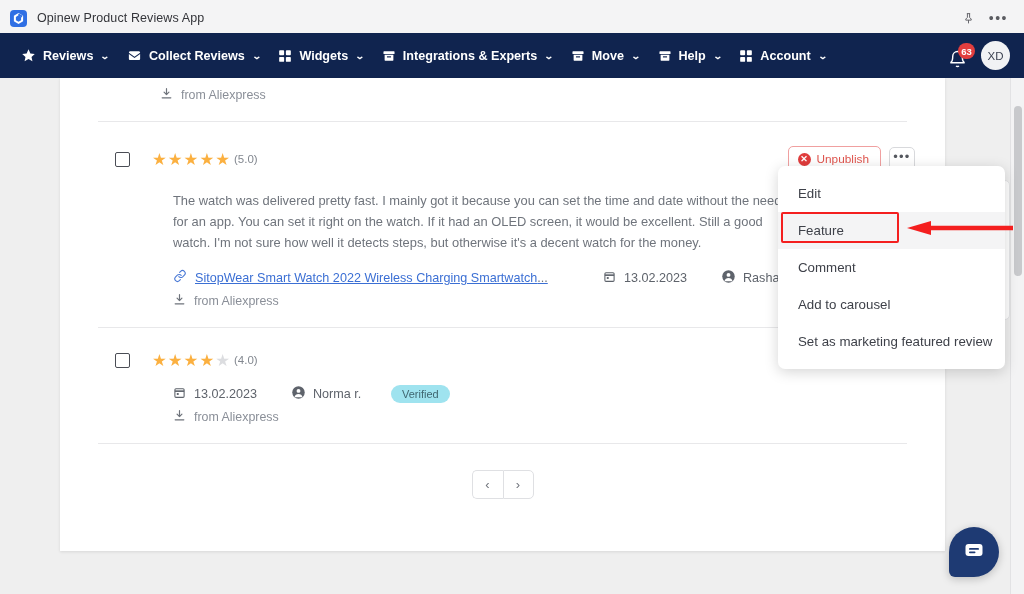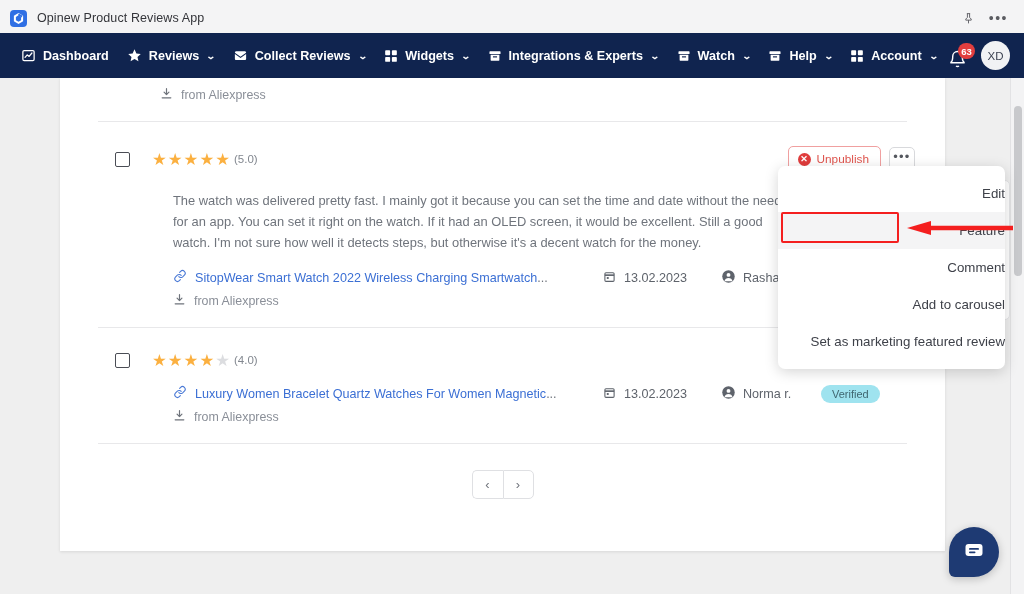--- a/index.html
+++ b/index.html
@@ -224,20 +224,21 @@
     gap: 0;
   }
   .link-wrap {
     display: flex; align-items: center; gap: 8px;
     width: 430px;
     flex: 0 0 auto;
   }
   .prod-link {
     color: #3b6fd4;
     font-size: 12.6px;
+    text-decoration: underline;
     cursor: pointer;
     white-space: nowrap;
   }
   .prod-link .ellip { text-decoration: none; color: #6f747c; }
   .meta-date {
     display: flex; align-items: center; gap: 8px;
     color: #5e636b;
     font-size: 12.6px;
     width: 118px;
     flex: 0 0 auto;
@@ -291,24 +292,23 @@
     background: #ffffff;
     border-radius: 7px;
     box-shadow: 0 3px 14px rgba(0,0,0,.17);
     padding: 9px 0 9px 0;
     z-index: 40;
     overflow: hidden;
   }
   .menu-item {
     font-size: 13.3px;
     color: #3e4149;
-    padding: 11px 0 11px 28px;
+    padding: 11px 0 11px 20px;
     cursor: pointer;
     white-space: nowrap;
-    text-align: right;
   }
   .menu-item.highlighted { background: #f4f4f5; }
   .menu-item.disabled { color: #b7babf; cursor: default; }
 
   
   .anno-box {
     position: absolute;
     top: 212px; left: 781px;
     width: 118px; height: 31px;
     border: 2.5px solid #f41f1f;
@@ -378,29 +378,20 @@
       <svg width="13" height="13" viewBox="0 0 24 24" fill="none" stroke="currentColor" stroke-width="1.7">
         <path d="M9 3h6M10 3v7l-3 3v2h10v-2l-3-3V3M12 15v6"></path>
       </svg>
     </span>
     <span class="tb-dots">•••</span>
   </span>
 </div>
 
 <div class="navbar">
 
-  <div class="nav-item">
-    <span class="ico">
-      <svg width="15" height="15" viewBox="0 0 24 24" fill="none" stroke="#fff" stroke-width="2">
-        <rect x="3" y="4" width="18" height="16" rx="2"></rect>
-        <path d="M6.5 15l3.5-4 3 2.5 4.5-5.5" stroke-linecap="round" stroke-linejoin="round"></path>
-      </svg>
-    </span>
-    <span>Dashboard</span>
-  </div>
 
   <div class="nav-item">
     <span class="ico">
       <svg width="15" height="15" viewBox="0 0 24 24" fill="#fff">
         <path d="M12 2l3 6.6 7 .8-5.2 4.8 1.5 7L12 17.6 5.7 21.2l1.5-7L2 9.4l7-.8z"></path>
       </svg>
     </span>
     <span>Reviews</span>
     <span class="caret">⌄</span>
   </div>
@@ -442,21 +433,21 @@
   </div>
 
   <div class="nav-item">
     <span class="ico">
       <svg width="14" height="14" viewBox="0 0 24 24" fill="#fff">
         <rect x="2.5" y="4" width="19" height="4.5" rx="1"></rect>
         <path d="M4.5 10h15v9a1 1 0 0 1-1 1h-13a1 1 0 0 1-1-1z"></path>
         <rect x="8.5" y="12.5" width="7" height="2" fill="#10244f"></rect>
       </svg>
     </span>
-    <span>Watch</span>
+    <span>Move</span>
     <span class="caret">⌄</span>
   </div>
 
   <div class="nav-item">
     <span class="ico">
       <svg width="14" height="14" viewBox="0 0 24 24" fill="#fff">
         <rect x="2.5" y="4" width="19" height="4.5" rx="1"></rect>
         <path d="M4.5 10h15v9a1 1 0 0 1-1 1h-13a1 1 0 0 1-1-1z"></path>
         <rect x="8.5" y="12.5" width="7" height="2" fill="#10244f"></rect>
       </svg>
@@ -581,29 +572,20 @@
           <span class="star">★</span>
           <span class="star">★</span>
           <span class="star">★</span>
           <span class="star empty">★</span>
           <span class="rating-num">(4.0)</span>
         </span>
       </div>
 
 
       <div class="rmeta">
-        <span class="link-wrap">
-          <span>
-            <svg width="14" height="14" viewBox="0 0 24 24" fill="none" stroke="#4b7ad6" stroke-width="1.9" stroke-linecap="round">
-              <path d="M10 13a4.5 4.5 0 0 0 6.5.4l3-3a4.5 4.5 0 0 0-6.4-6.4l-1.7 1.7"></path>
-              <path d="M14 11a4.5 4.5 0 0 0-6.5-.4l-3 3a4.5 4.5 0 0 0 6.4 6.4l1.7-1.7"></path>
-            </svg>
-          </span>
-          <span class="prod-link"><span>Luxury Women Bracelet Quartz Watches For Women Magnetic</span><span class="ellip">...</span></span>
-        </span>
         <span class="meta-date">
           <span>
             <svg width="13" height="13" viewBox="0 0 24 24" fill="none" stroke="#5e636b" stroke-width="2">
               <rect x="3.5" y="5" width="17" height="16" rx="2"></rect>
               <path d="M3.5 9.5h17" stroke-width="3"></path>
               <rect x="7" y="13" width="3.5" height="3.5" fill="#5e636b" stroke="none"></rect>
             </svg>
           </span>
           <span>13.02.2023</span>
         </span>

